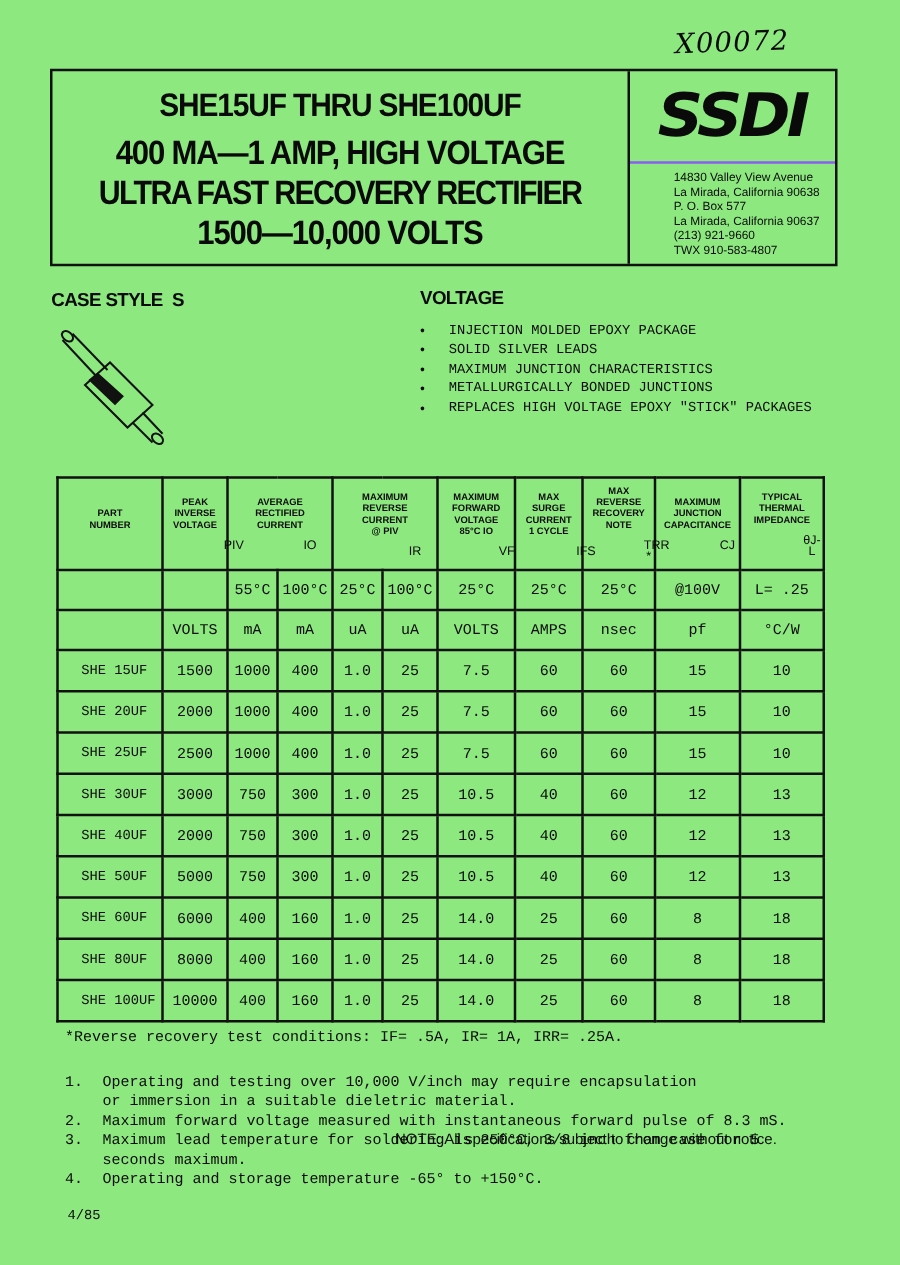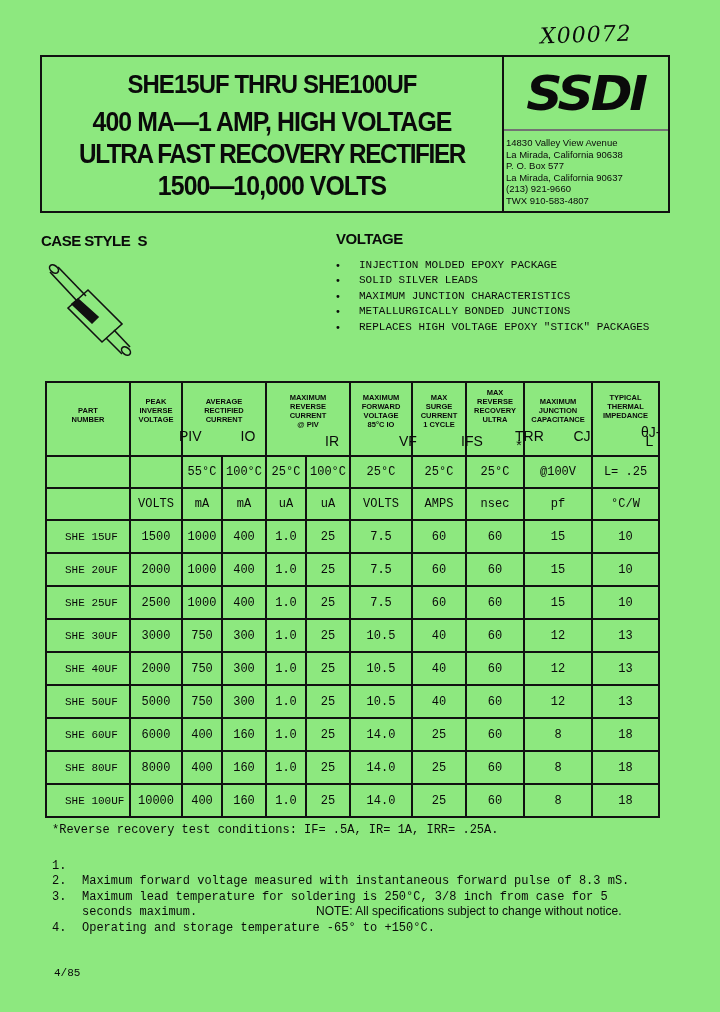--- a/index.html
+++ b/index.html
@@ -9,32 +9,32 @@
     font-family:"Liberation Sans", sans-serif;
   }
   .abs { position:absolute; }
   .handnote { left:540px; top:22px; font-family:"DejaVu Serif", serif; font-size:22px; letter-spacing:1px; transform:rotate(-2deg); font-style:italic; }
   .header-box { left:40px; top:55px; width:630px; height:158px; border:2px solid #111; box-sizing:border-box; }
   .header-left { position:absolute; left:0; top:0; width:460px; height:100%; border-right:2px solid #111; text-align:center; font-weight:bold; }
   .t1 { position:absolute; left:0; right:0; top:12px; font-size:26px; letter-spacing:-1px; transform:scaleX(0.92); }
   .t2 { position:absolute; left:0; right:0; top:50px; font-size:27px; letter-spacing:-1px; transform:scaleX(0.92); }
   .t3 { position:absolute; left:-10px; right:-10px; top:82px; font-size:27px; letter-spacing:-1.5px; transform:scaleX(0.9); }
   .t4 { position:absolute; left:0; right:0; top:114px; font-size:27px; letter-spacing:-1px; transform:scaleX(0.92); }
-  .logo { position:absolute; left:462px; top:0; width:164px; height:72px; border-bottom:2px solid #737373; display:flex; align-items:center; justify-content:center; }
+  .logo { position:absolute; left:462px; top:0; width:164px; height:72px; border-bottom:2px solid #8b5cf6; display:flex; align-items:center; justify-content:center; }
   .logo-text { font-family:"DejaVu Sans", sans-serif; font-weight:bold; font-size:48px; letter-spacing:-3px; font-style:italic; transform:scaleX(1.05); }
-  .addr { position:absolute; left:464px; top:80px; font-size:9.5px; line-height:11.5px; }
+  .addr { position:absolute; left:497px; top:80px; font-size:9.5px; line-height:11.5px; }
   .section-title { font-weight:bold; font-size:15px; letter-spacing:-0.5px; }
   .features { left:335px; top:258px; list-style:none; margin:0; padding:0; font-family:"Liberation Mono", monospace; font-size:11px; line-height:15.4px; }
   .features li { display:flex; }
   .features .b { width:24px; font-family:"DejaVu Sans", sans-serif; font-size:10px; }
   .diode { left:40px; top:262px; width:110px; height:100px; }
   table.spec { position:absolute; left:45px; top:381px; border-collapse:collapse; table-layout:fixed; width:613px; }
   table.spec td { border:2px solid #111; text-align:center; vertical-align:middle; padding:0; }
   .hdr td { font-size:7.5px; font-weight:bold; line-height:9px; height:72px; vertical-align:top; padding-top:14px; }
-  .hdr .sym { display:block; margin-top:8px; font-weight:normal; font-size:14px;padding-left:48px; }
+  .hdr .sym { display:block; margin-top:8px; font-weight:normal; font-size:10px;padding-left:48px; }
   .cond td, .units td, .row td { font-family:"Liberation Mono", monospace; font-size:12px; }
   .cond td { height:30px; }
   .units td { height:30px; }
   .row td { height:31px; }
   .row td.pn { text-align:left; padding-left:18px; font-size:11px; }
   .notes { left:52px; top:823px; font-family:"Liberation Mono", monospace; font-size:12px; line-height:15.5px; }
   .notes .n { display:flex; }
   .notes .num { width:30px; }
   .notice { left:316px; top:904px; font-size:12px;text-align:right; }
   .date { left:54px; top:967px; font-family:"Liberation Mono", monospace; font-size:11px; }
@@ -154,21 +154,21 @@
           <div>MAX</div>
           <div>SURGE</div>
           <div>CURRENT</div>
           <div>1 CYCLE</div>
           <span class="sym">IFS</span>
         </td>
         <td>
           <div>MAX</div>
           <div>REVERSE</div>
           <div>RECOVERY</div>
-          <div>ULTRA</div>
+          <div>NOTE</div>
           <span class="sym">TRR *</span>
         </td>
         <td>
           <div>MAXIMUM</div>
           <div>JUNCTION</div>
           <div>CAPACITANCE</div>
           <span class="sym">CJ</span>
         </td>
         <td>
           <div>TYPICAL</div>
@@ -320,20 +320,21 @@
         <td>8</td>
         <td>18</td>
       </tr>
     </tbody>
 </table>
 
 <div class="abs notes">
   <div style="margin-bottom:20px;">*Reverse recovery test conditions: IF= .5A, IR= 1A, IRR= .25A.</div>
   <div class="n">
       <span class="num">1.</span>
+      <span style="width:490px">Operating and testing over 10,000 V/inch may require encapsulation or immersion in a suitable dieletric material.</span>
     </div>
   <div class="n">
       <span class="num">2.</span>
       <span style="width:590px">Maximum forward voltage measured with instantaneous forward pulse of 8.3 mS.</span>
     </div>
   <div class="n">
       <span class="num">3.</span>
       <span style="width:560px">Maximum lead temperature for soldering is 250°C, 3/8 inch from case for 5 seconds maximum.</span>
     </div>
   <div class="n">

